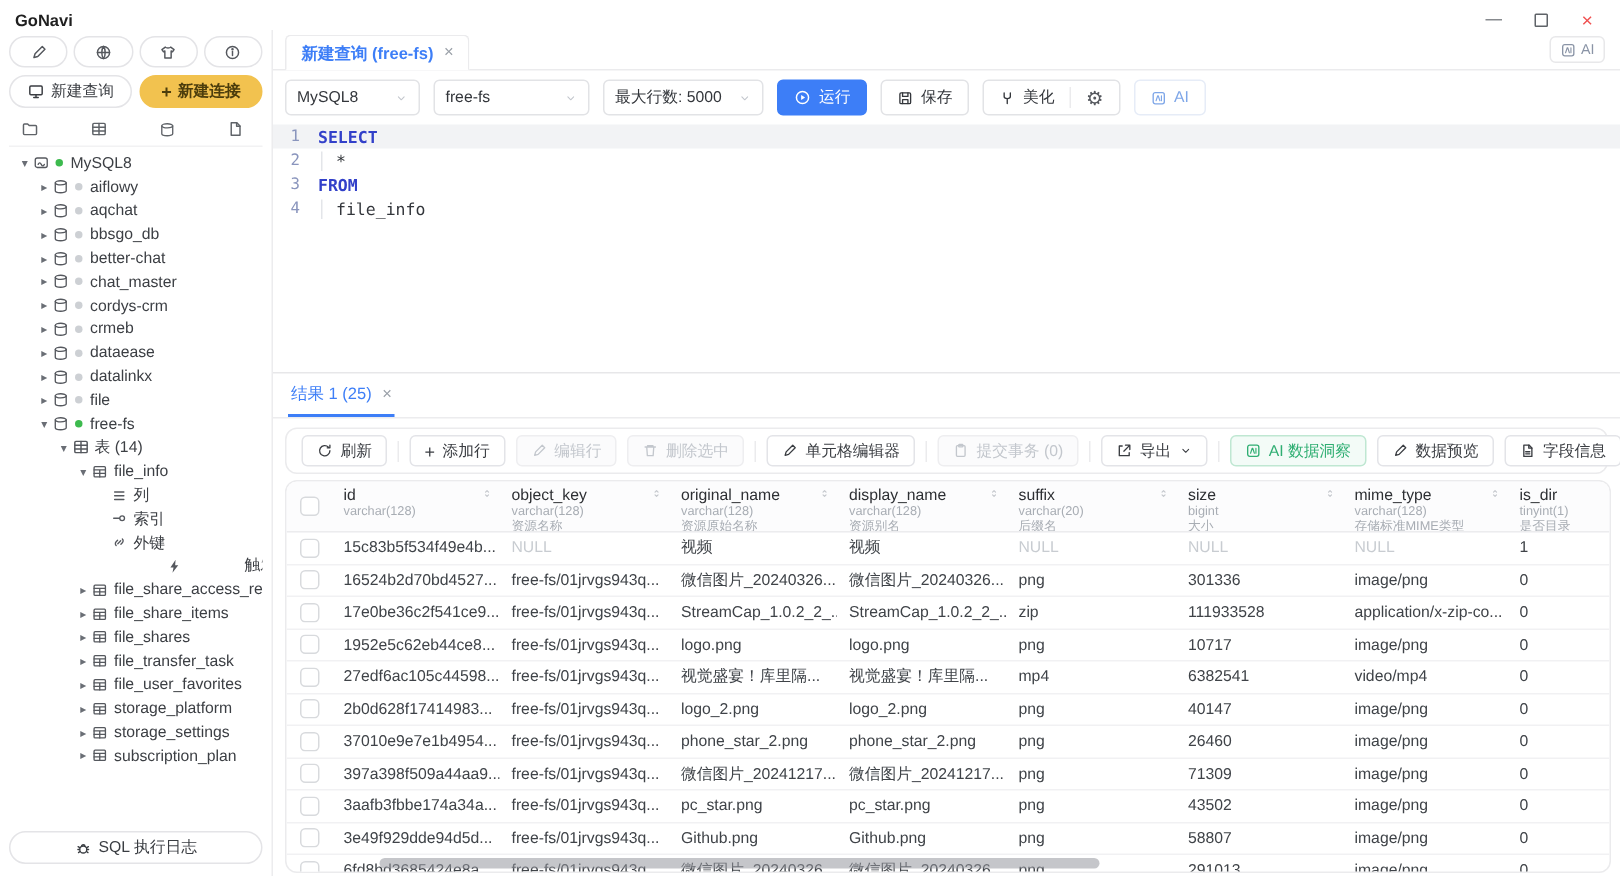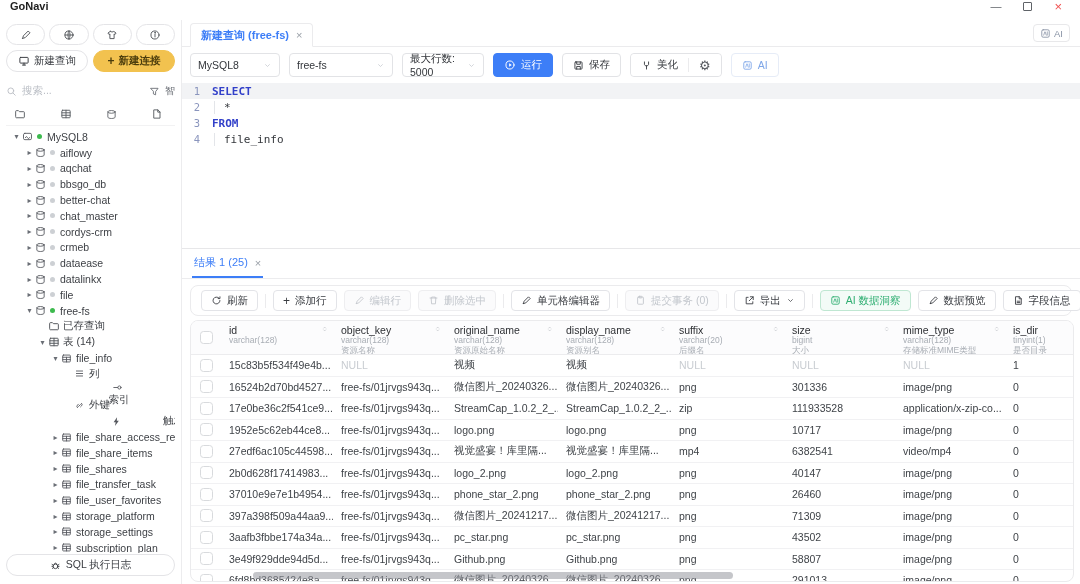--- a/index.html
+++ b/index.html
@@ -1,18 +1,18 @@
 <!DOCTYPE html>
 <html><head>
 <meta charset="utf-8">
 <style>
   * { margin:0; padding:0; box-sizing:border-box; }
   html,body { width:1080px; height:584px; overflow:hidden; background:#fff;
     font-family:"Liberation Sans","DejaVu Sans",sans-serif; }
-  .titlebar { height:20px; display:flex; align-items:flex-start; padding:0 10px; background:#fff; }
+  .titlebar { height:20px; display:flex; align-items:flex-end; padding:0 10px; background:#fff; }
   .app-title { font-size:11px; font-weight:bold; color:#1f1f1f; }
   .win-controls { margin-left:auto; display:flex; align-items:center; gap:22px; padding-right:8px; }
   .win-btn { font-size:11px; color:#5f6368; cursor:default; line-height:1; }
   .win-btn.max { width:9px; height:9px; border:1.2px solid #5f6368; border-radius:1px; }
   .win-btn.close { color:#f05252; font-size:13px; }
   .app { position:absolute; top:20px; left:0; right:0; bottom:0; display:flex; }
 
   
   .sidebar { width:182px; border-right:1px solid #ececee; position:relative; padding:4px 6px 0 6px; background:#fff; }
   .icon-row { display:flex; gap:4px; }
@@ -37,21 +37,21 @@
   .main { flex:1; position:relative; background:#fff; }
   .tabbar { height:27px; border-bottom:1px solid #ebebed; display:flex; align-items:flex-end; padding-left:8px; position:relative; }
   .etab { height:24px; border:1px solid #ebebed; border-bottom:1px solid #fff; border-radius:4px 4px 0 0; background:#fff; display:flex; align-items:center; gap:7px; padding:0 10px; margin-bottom:-1px; }
   .etab-title { font-size:11px; color:#3d7ef7; font-weight:bold; }
   .etab-x { color:#9aa0a8; font-size:11px; }
   .tab-ai { position:absolute; right:10px; bottom:4px; height:18px; border:1px solid #e8e8ea; border-radius:4px; background:#fff; display:flex; align-items:center; gap:3px; padding:0 6px; font-size:9.5px; color:#8a94a6; }
 
   .edit-toolbar { height:36px; display:flex; align-items:center; gap:9px; padding:0 8px; }
   .select { height:24px; border:1px solid #e2e3e6; border-radius:4px; display:flex; align-items:center; padding:0 7px; font-size:10.5px; color:#33363b; gap:6px; background:#fff; }
   .select .chev { margin-left:auto; color:#c3c7cd; }
-  .sel-conn { width:90px; } .sel-db { width:104px; } .sel-rows { width:82px; }
+  .sel-conn { width:90px; } .sel-db { width:104px; } .sel-rows { width:107px;text-align:center; }
   .btn { height:24px; border:1px solid #e2e3e6; border-radius:4px; background:#fff; display:flex; align-items:center; gap:5px; padding:0 10px; font-size:10.5px; color:#33363b; }
   .btn.primary { background:#3d7ef7; border-color:#3d7ef7; color:#fff; }
   .btn-group { height:24px; border:1px solid #e2e3e6; border-radius:4px; display:flex; align-items:center; background:#fff; }
   .btn-group .flat { border:none; height:22px; }
   .vsep { width:1px; height:14px; background:#ebebed; }
   .gear-glyph { font-size:13px; color:#55585e; line-height:1; }
   .btn.ai-light { color:#7ea6e8; border-color:#e6ecf7; }
 
   .editor { position:absolute; top:63px; left:0; right:0; height:165px; font-family:"DejaVu Sans Mono",monospace; font-size:11px; }
   .ed-line { height:16px; display:flex; align-items:center; position:relative; }
@@ -146,37 +146,20 @@
               <rect x="2.5" y="3.2" width="11" height="7.6" rx="1"></rect>
               <path d="M6 13.4h4M8 10.8v2.6"></path>
             </svg>
           </span>
         <span>新建查询</span>
       </button>
       <button class="side-btn accent">
         <span style="font-size:12px;line-height:1;">+</span>
         <span>新建连接</span>
       </button>
-    </div>
-    <div class="search-row">
-      <span class="ic">
-          <svg width="11" height="11" viewBox="0 0 16 16" fill="none" stroke="currentColor" stroke-width="1.3" stroke-linecap="round" stroke-linejoin="round">
-            <circle cx="7" cy="7" r="4.2"></circle>
-            <path d="M10.2 10.2l3.2 3.2"></path>
-          </svg>
-        </span>
-      <span>搜索...</span>
-      <span class="search-right">
-        <span class="ic">
-            <svg width="11" height="11" viewBox="0 0 16 16" fill="none" stroke="currentColor" stroke-width="1.3" stroke-linecap="round" stroke-linejoin="round">
-              <path d="M2.8 3.4h10.4L9.6 8.2v4.6l-3.2-1.3V8.2z"></path>
-            </svg>
-          </span>
-        <span class="smart-txt">智</span>
-      </span>
     </div>
     <div class="tree-tabs" id="tree-tabs">
         <span class="ic">
           <svg width="12" height="12" viewBox="0 0 16 16" fill="none" stroke="currentColor" stroke-width="1.3" stroke-linecap="round" stroke-linejoin="round">
             <path d="M2.2 4.4c0-.5.4-.9.9-.9h2.8l1.4 1.4h5.6c.5 0 .9.4.9.9v6.3c0 .5-.4.9-.9.9H3.1c-.5 0-.9-.4-.9-.9z"></path>
           </svg>
         </span>
         <span class="ic">
           <svg width="12" height="12" viewBox="0 0 16 16" fill="none" stroke="currentColor" stroke-width="1.3" stroke-linecap="round" stroke-linejoin="round">
             <rect x="2.5" y="3" width="11" height="10" rx="1"></rect>
@@ -323,29 +306,20 @@
           <span class="tree-ic">
             <svg width="11" height="11" viewBox="0 0 16 16" fill="none" stroke="currentColor" stroke-width="1.3" stroke-linecap="round" stroke-linejoin="round">
               <ellipse cx="8" cy="4.2" rx="5.3" ry="2"></ellipse>
               <path d="M2.7 4.2v7.6c0 1.1 2.4 2 5.3 2s5.3-.9 5.3-2V4.2"></path>
             </svg>
           </span>
           <span class="tree-dot dot-green"></span>
           <span>free-fs</span>
         </div>
         <div class="tree-row" style="padding-left: 31px;">
-          <span class="tree-arrow"></span>
-          <span class="tree-ic">
-            <svg width="12" height="12" viewBox="0 0 16 16" fill="none" stroke="currentColor" stroke-width="1.3" stroke-linecap="round" stroke-linejoin="round">
-              <path d="M2.2 4.4c0-.5.4-.9.9-.9h2.8l1.4 1.4h5.6c.5 0 .9.4.9.9v6.3c0 .5-.4.9-.9.9H3.1c-.5 0-.9-.4-.9-.9z"></path>
-            </svg>
-          </span>
-          <span>已存查询</span>
-        </div>
-        <div class="tree-row" style="padding-left: 31px;">
           <span class="tree-arrow">▾</span>
           <span class="tree-ic">
             <svg width="12" height="12" viewBox="0 0 16 16" fill="none" stroke="currentColor" stroke-width="1.3" stroke-linecap="round" stroke-linejoin="round">
               <rect x="2.5" y="3" width="11" height="10" rx="1"></rect>
               <path d="M2.5 6.4h11M2.5 9.7h11M8 3v10"></path>
             </svg>
           </span>
           <span>表 (14)</span>
         </div>
         <div class="tree-row" style="padding-left: 44px;">
@@ -360,21 +334,21 @@
         </div>
         <div class="tree-row" style="padding-left: 57px;">
           <span class="tree-arrow"></span>
           <span class="tree-ic">
             <svg width="11" height="11" viewBox="0 0 16 16" fill="none" stroke="currentColor" stroke-width="1.3" stroke-linecap="round" stroke-linejoin="round">
               <path d="M3.5 4.4h9M3.5 8h9M3.5 11.6h9"></path>
             </svg>
           </span>
           <span>列</span>
         </div>
-        <div class="tree-row" style="padding-left: 57px; flex-direction: column;">
+        <div class="tree-row" style="padding-left: 57px;">
           <span class="tree-arrow"></span>
           <span class="tree-ic">
             <svg width="11" height="11" viewBox="0 0 16 16" fill="none" stroke="currentColor" stroke-width="1.3" stroke-linecap="round" stroke-linejoin="round">
               <circle cx="10.8" cy="8" r="2.3"></circle>
               <path d="M2.6 8h5.6"></path>
             </svg>
           </span>
           <span>索引</span>
         </div>
         <div class="tree-row" style="padding-left: 57px;">

